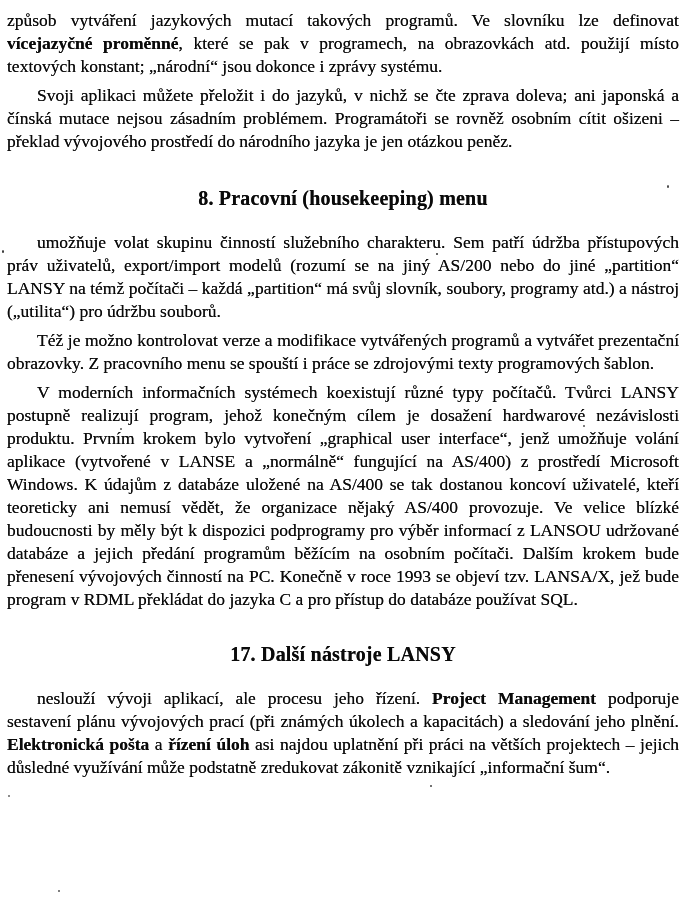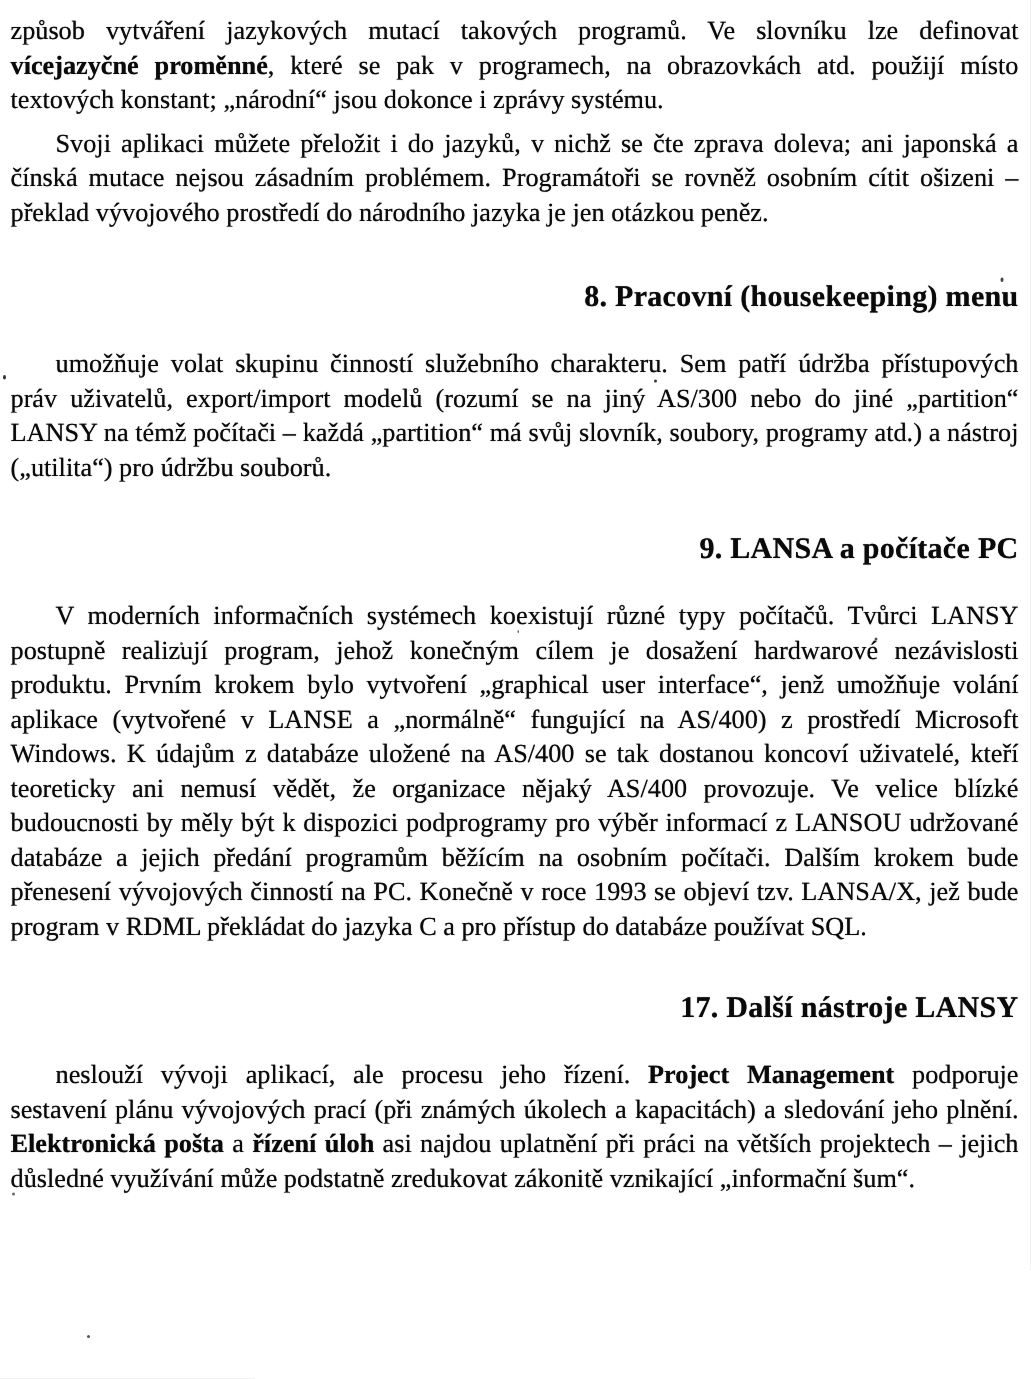--- a/index.html
+++ b/index.html
@@ -29,21 +29,21 @@
     text-indent: 30px;
   }
   p.para.no-indent {
     text-indent: 0;
   }
   h2.section-heading {
     font-size: 20px;
     line-height: 24px;
     font-weight: bold;
     margin: 31px 0 21px 0;
-    text-align: right;
+    text-align: center;
     letter-spacing: 0.2px;
   }
   h2.first-after-paras {
     margin-top: 33px;
   }
   b.inline-bold {
     font-weight: bold;
   }
   
   .speck {
@@ -57,24 +57,24 @@
 <body>
 
 <div class="page">
 
   <p class="para no-indent"><span>způsob vytváření jazykových mutací takových programů. Ve slovníku lze definovat </span><b class="inline-bold">vícejazyčné proměnné</b><span>, které se pak v programech, na obrazovkách atd. použijí místo textových konstant; „národní“ jsou dokonce i zprávy systému.</span></p>
 
   <p class="para">Svoji aplikaci můžete přeložit i do jazyků, v nichž se čte zprava doleva; ani japonská a čínská mutace nejsou zásadním problémem. Programátoři se rovněž osobním cítit ošizeni – překlad vývojového prostředí do národního jazyka je jen otázkou peněz.</p>
 
   <h2 class="section-heading first-after-paras">8. Pracovní (housekeeping) menu</h2>
 
-  <p class="para">umožňuje volat skupinu činností služebního charakteru. Sem patří údržba přístupových práv uživatelů, export/import modelů (rozumí se na jiný AS/300 nebo do jiné „partition“ LANSY na témž počítači – každá „partition“ má svůj slovník, soubory, programy atd.) a nástroj („utilita“) pro údržbu souborů.</p>
+  <p class="para">umožňuje volat skupinu činností služebního charakteru. Sem patří údržba přístupových práv uživatelů, export/import modelů (rozumí se na jiný AS/200 nebo do jiné „partition“ LANSY na témž počítači – každá „partition“ má svůj slovník, soubory, programy atd.) a nástroj („utilita“) pro údržbu souborů.</p>
 
+  <p class="para">Též je možno kontrolovat verze a modifikace vytvářených programů a vytvářet prezentační obrazovky. Z pracovního menu se spouští i práce se zdrojovými texty programových šablon.</p>
 
-  <h2 class="section-heading">9. LANSA a počítače PC</h2>
 
   <p class="para">V moderních informačních systémech koexistují různé typy počítačů. Tvůrci LANSY postupně realizují program, jehož konečným cílem je dosažení hardwarové nezávislosti produktu. Prvním krokem bylo vytvoření „graphical user interface“, jenž umožňuje volání aplikace (vytvořené v LANSE a „normálně“ fungující na AS/400) z prostředí Microsoft Windows. K údajům z databáze uložené na AS/400 se tak dostanou koncoví uživatelé, kteří teoreticky ani nemusí vědět, že organizace nějaký AS/400 provozuje.  Ve velice blízké budoucnosti by měly být k dispozici podprogramy pro výběr informací z LANSOU udržované databáze a jejich předání programům běžícím na osobním počítači. Dalším krokem bude přenesení vývojových činností na PC. Konečně v roce 1993 se objeví tzv. LANSA/X, jež bude program v RDML překládat do jazyka C a pro přístup do databáze používat SQL.</p>
 
   <h2 class="section-heading">17. Další nástroje LANSY</h2>
 
   <p class="para"><span>neslouží vývoji aplikací, ale procesu jeho řízení. </span><b class="inline-bold">Project Management</b><span> podporuje sestavení plánu vývojových prací (při známých úkolech a kapacitách) a sledování jeho plnění. </span><b class="inline-bold">Elektronická pošta</b><span> a </span><b class="inline-bold">řízení úloh</b><span> asi najdou uplatnění při práci na větších projektech – jejich důsledné využívání může podstatně zredukovat zákonitě vznikající „informační šum“.</span></p>
 
   <span class="speck" style="left:580px; top:16px; width:2px; height:2px;"></span>
   <span class="speck" style="left:667px; top:185px; width:2px; height:3px; background:#444;"></span>
   <span class="speck" style="left:436px; top:253px; width:2px; height:2px;"></span>

